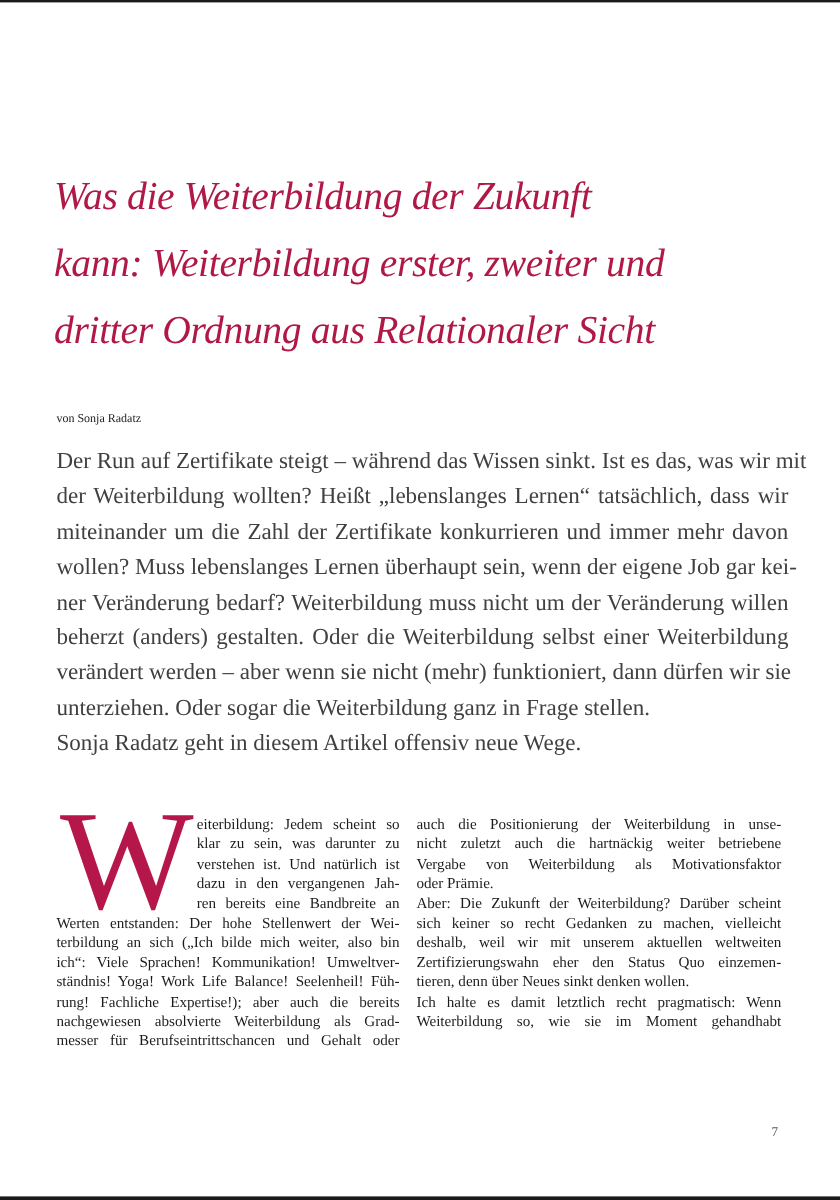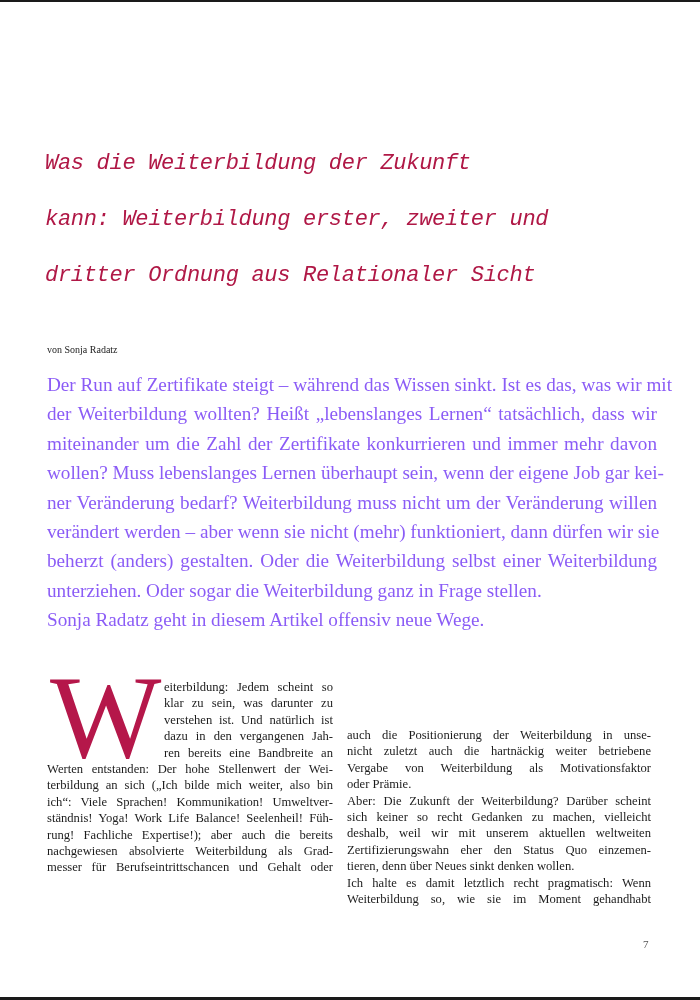--- a/index.html
+++ b/index.html
@@ -22,61 +22,61 @@
     .edge-bottom {
       position: absolute; left: 0; bottom: 0; width: 700px; height: 3px;
       background: #1a1a1a;
     }
     .title {
       position: absolute;
       left: 45px;
       top: 136px;
       width: 620px;
       margin: 0;
-      font-family: Liberation Mono, monospace;
+      font-family: Liberation Serif, serif;
       font-style: italic;
       font-weight: normal;
-      font-size: 22px;
+      font-size: 33px;
       line-height: 56px;
       color: #b01846;
       letter-spacing: -0.3px;
     }
     .title .line { display: block; white-space: nowrap; }
     .byline {
       position: absolute;
       left: 47px;
       top: 344px;
       font-size: 10px;
       color: #222;
     }
     .intro {
       position: absolute;
       left: 47px;
       top: 370px;
       width: 610px;
       font-size: 19.2px;
       line-height: 29.4px;
-      color: #8b5cf6;
+      color: #404040;
     }
     .intro .line {
       display: block;
       white-space: nowrap;
       text-align: justify;
       text-align-last: justify;
     }
     .intro .line.last { text-align-last: left; }
     .col {
       position: absolute;
       top: 679px;
       font-size: 12.6px;
       line-height: 16.4px;
       color: #1c1c1c;
     }
     .col-left { left: 47px; width: 286px; }
-    .col-right { left: 347px; width: 304px; margin-top: 48px; }
+    .col-right { left: 347px; width: 304px; }
     .col .line {
       display: block;
       white-space: nowrap;
       text-align: justify;
       text-align-last: justify;
     }
     .col .line.last { text-align-last: left; }
     .col-left .line.indent { margin-left: 117px; }
     .dropcap {
       position: absolute;
@@ -107,22 +107,22 @@
 </h1>
 
 <div class="byline">von Sonja Radatz</div>
 
 <div class="intro">
   <span class="line">Der Run auf Zertifikate steigt – während das Wissen sinkt. Ist es das, was wir mit</span>
   <span class="line">der Weiterbildung wollten? Heißt „lebenslanges Lernen“ tatsächlich, dass wir</span>
   <span class="line">miteinander um die Zahl der Zertifikate konkurrieren und immer mehr davon</span>
   <span class="line">wollen? Muss lebenslanges Lernen überhaupt sein, wenn der eigene Job gar kei-</span>
   <span class="line">ner Veränderung bedarf?  Weiterbildung muss nicht um der Veränderung willen</span>
+  <span class="line">beherzt (anders) gestalten. Oder die Weiterbildung selbst einer Weiterbildung</span>
   <span class="line">verändert werden – aber wenn sie nicht (mehr) funktioniert, dann dürfen wir sie</span>
-  <span class="line">beherzt (anders) gestalten. Oder die Weiterbildung selbst einer Weiterbildung</span>
   <span class="line last">unterziehen. Oder sogar die Weiterbildung ganz in Frage stellen.</span>
   <span class="line last">Sonja Radatz geht in diesem Artikel offensiv neue Wege.</span>
 </div>
 
 <div class="dropcap">W</div>
 
 <div class="col col-left">
   <span class="line indent">eiterbildung: Jedem scheint so</span>
   <span class="line indent">klar zu sein, was darunter zu</span>
   <span class="line indent">verstehen ist. Und natürlich ist</span>

